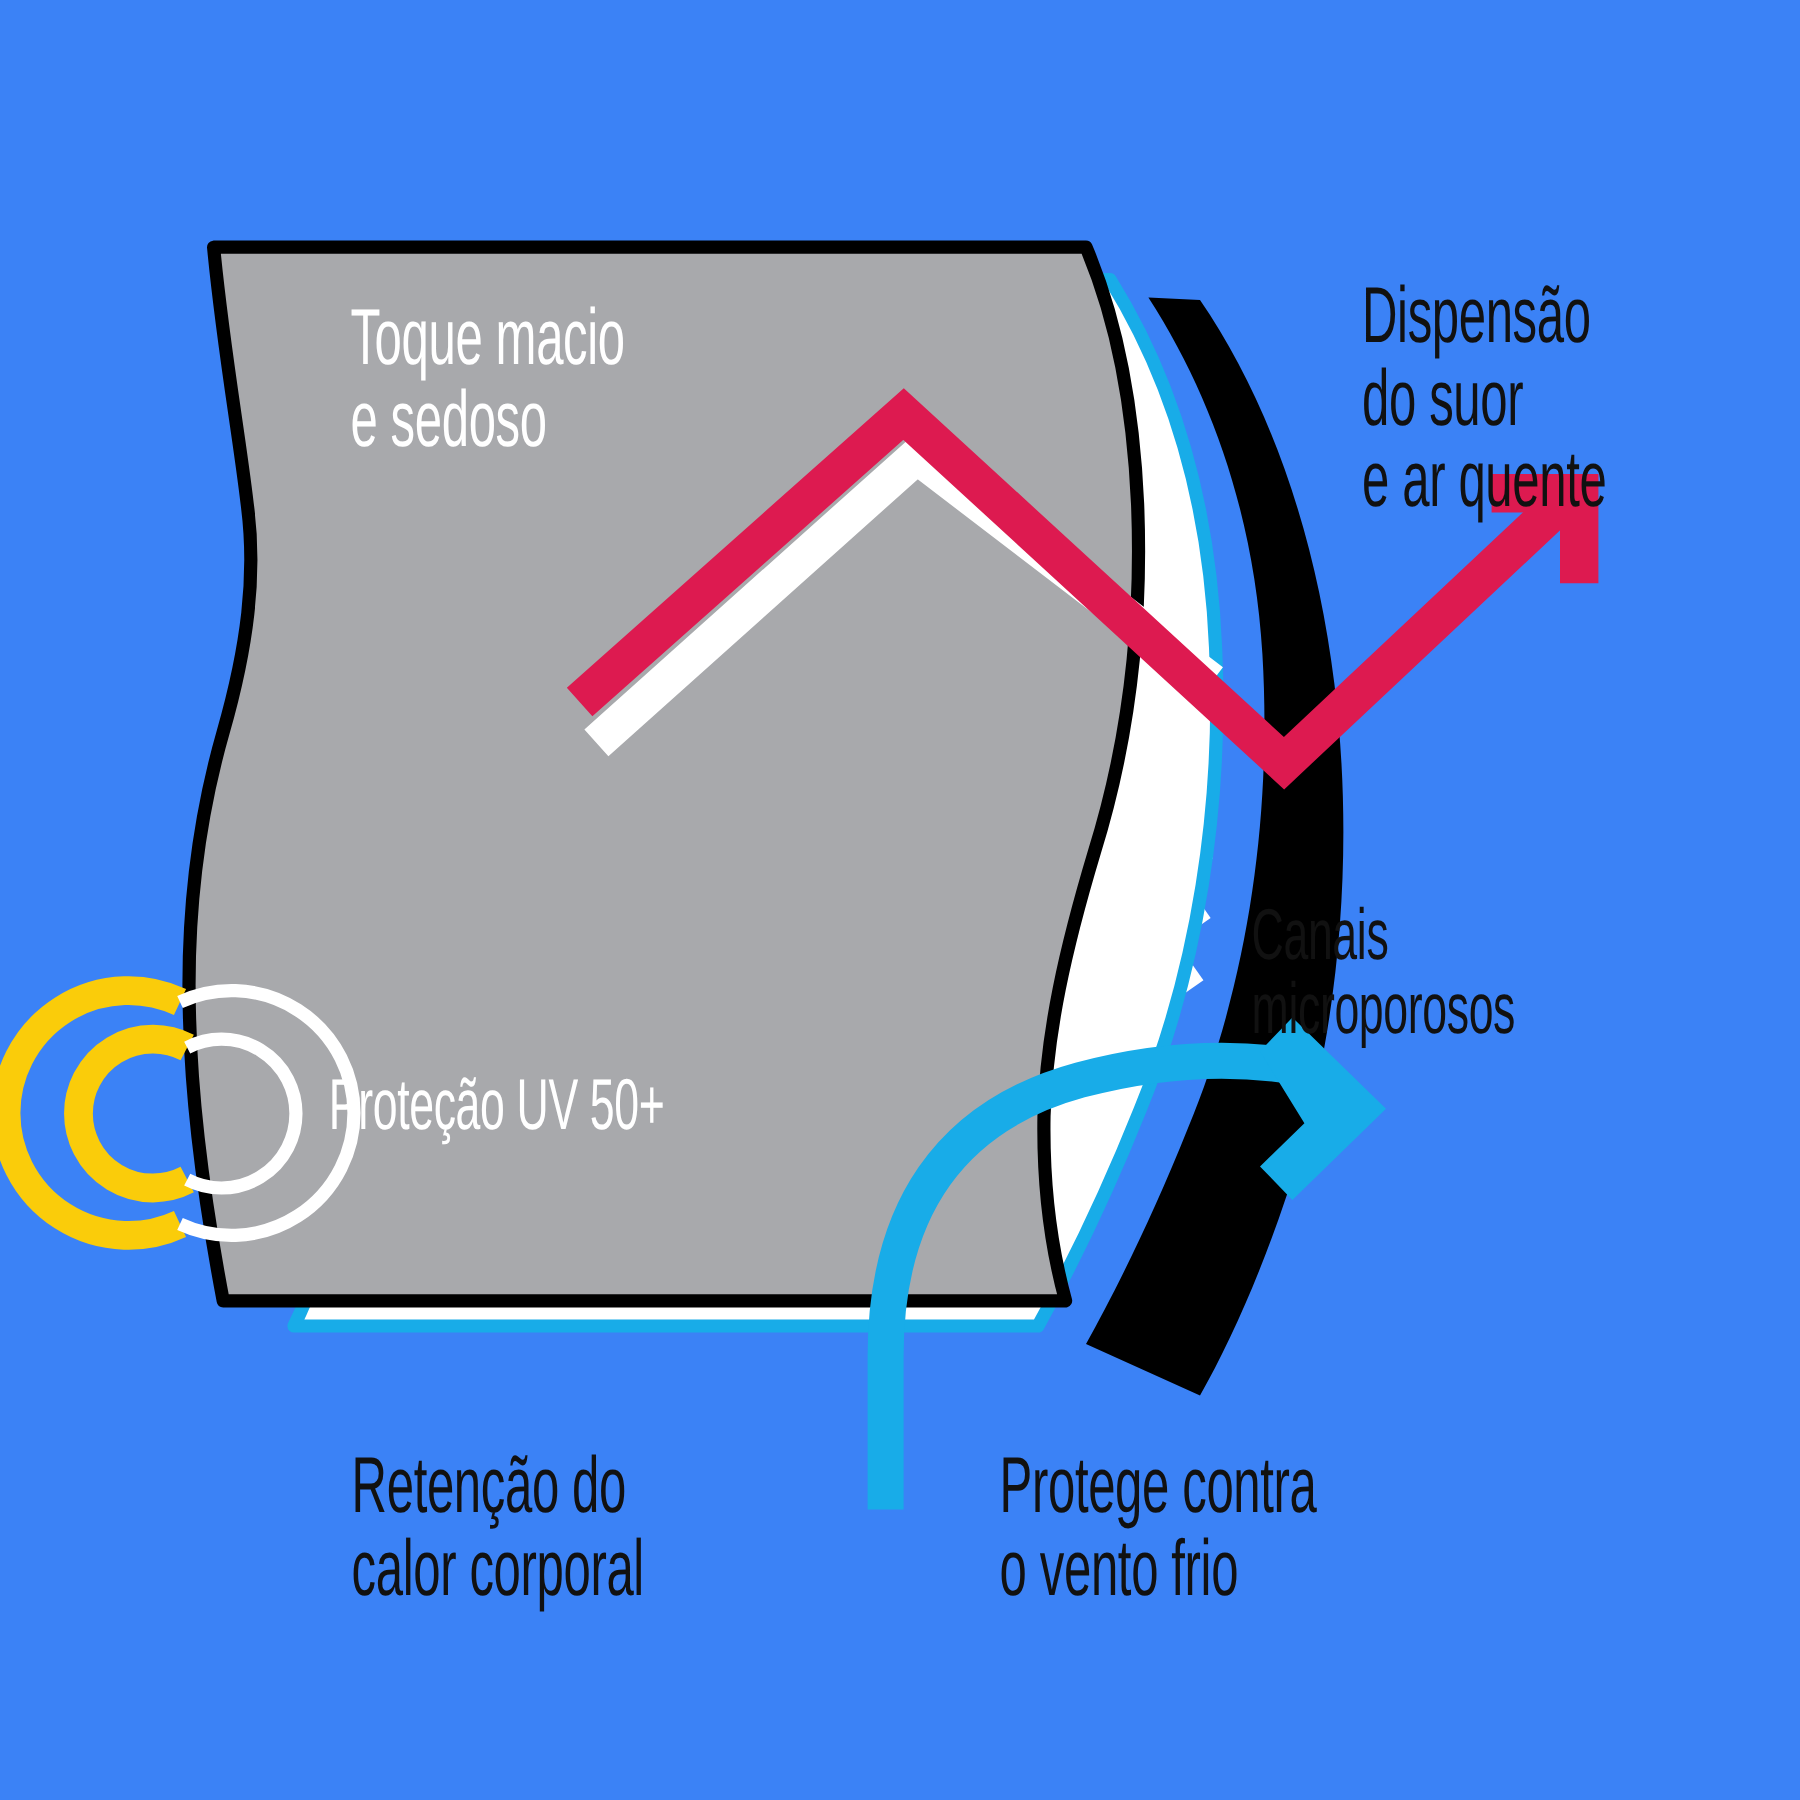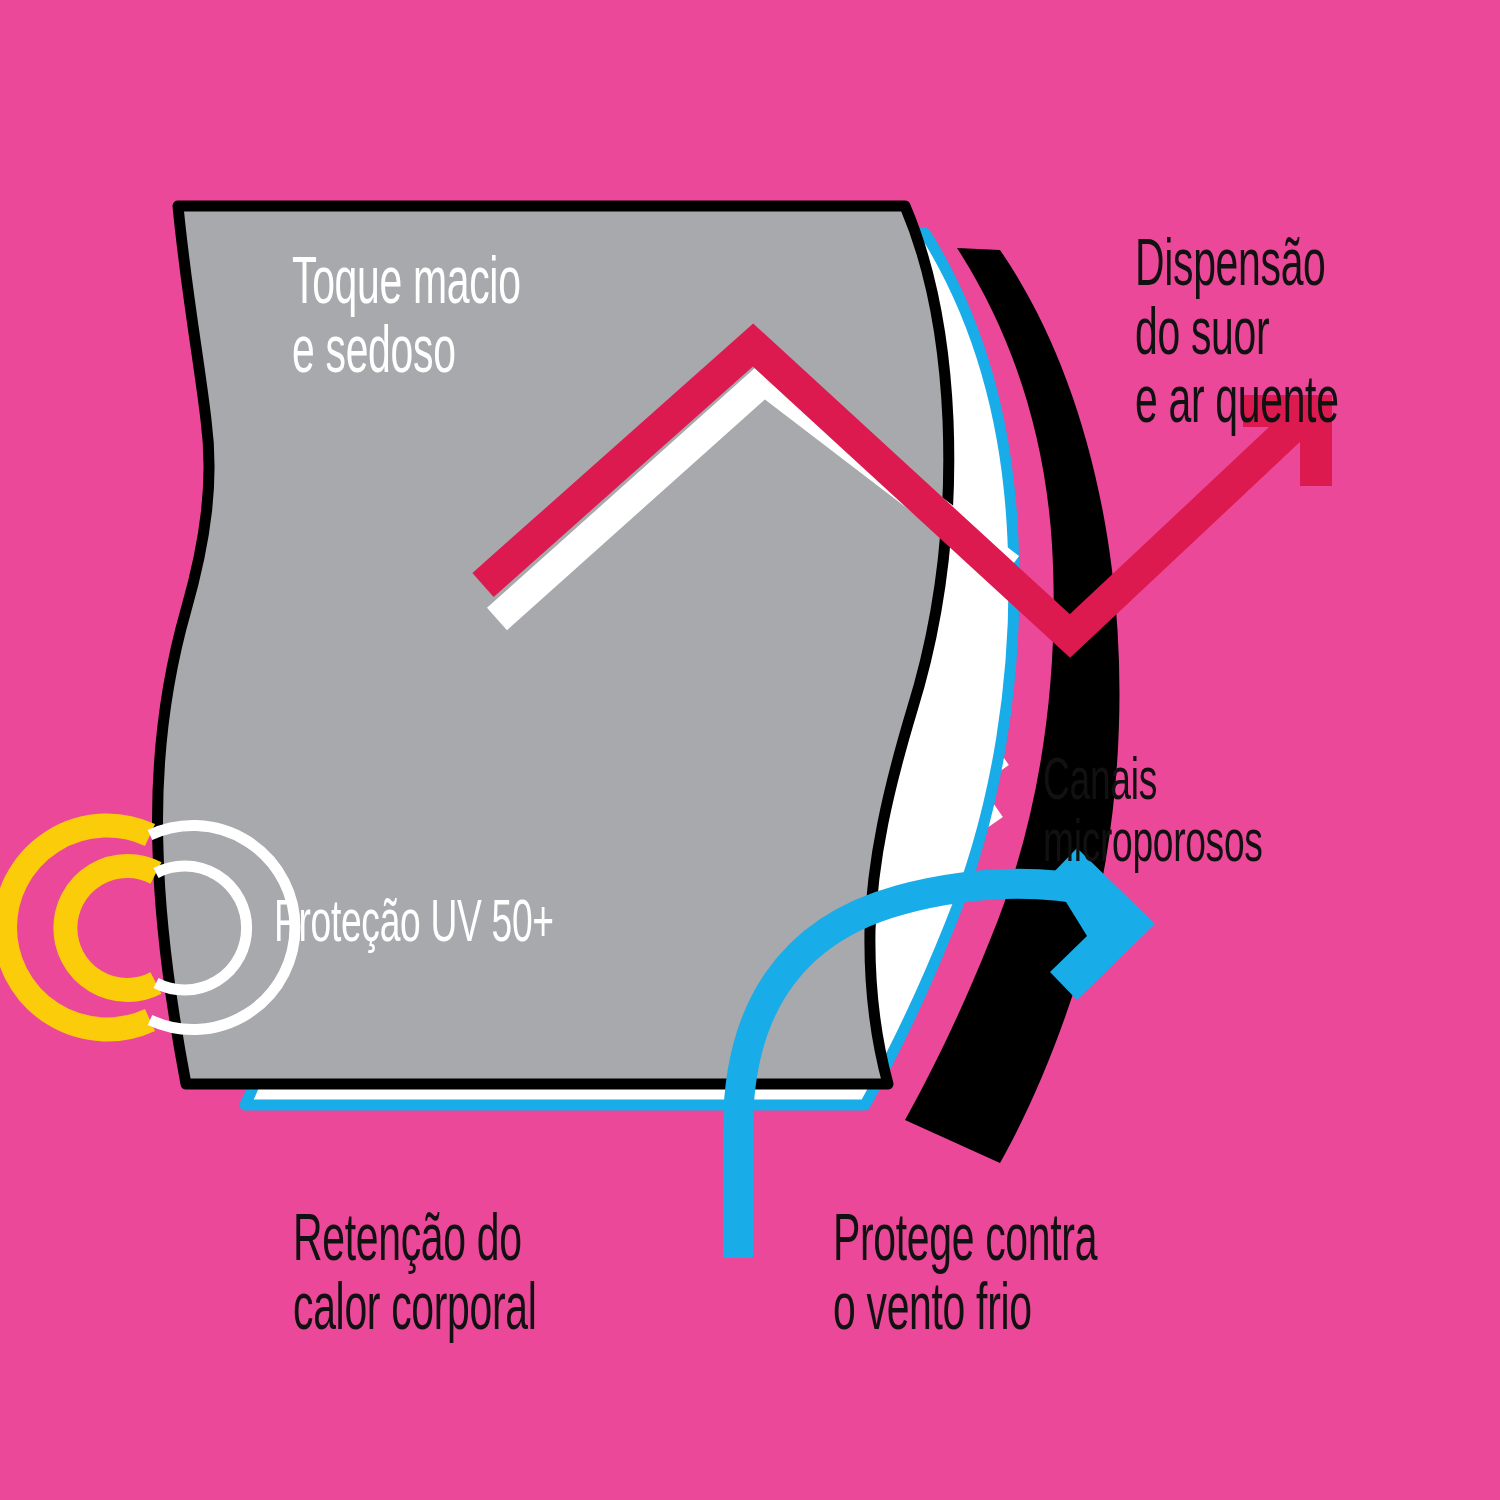--- a/index.html
+++ b/index.html
@@ -12,21 +12,21 @@
     width: 1500px;
     height: 1500px;
     font-family: "Liberation Sans", sans-serif;
     overflow: hidden;
     position: relative;
   }
   #stage {
     position: relative;
     width: 1500px;
     height: 1500px;
-    background: #ec4899;
+    background: #3b82f6;
   }
   #diagram {
     position: absolute;
     left: 0;
     top: 0;
     width: 1500px;
     height: 1500px;
     display: block;
   }
   .label {

